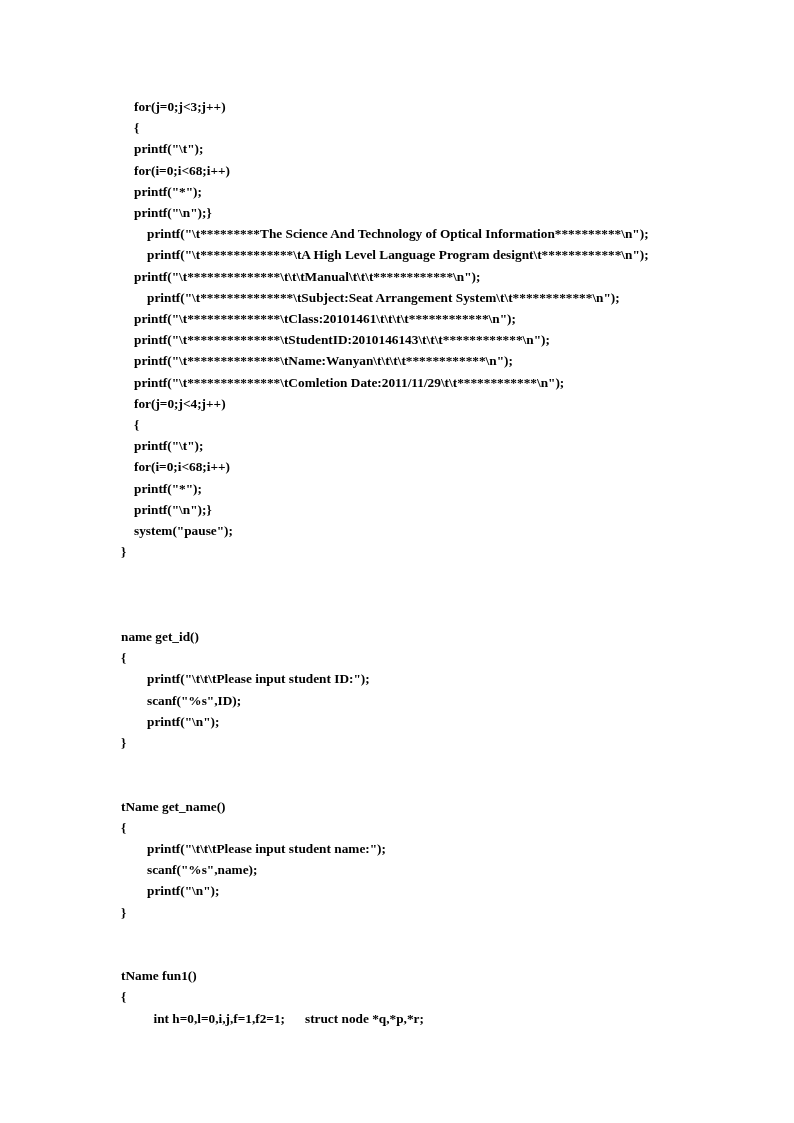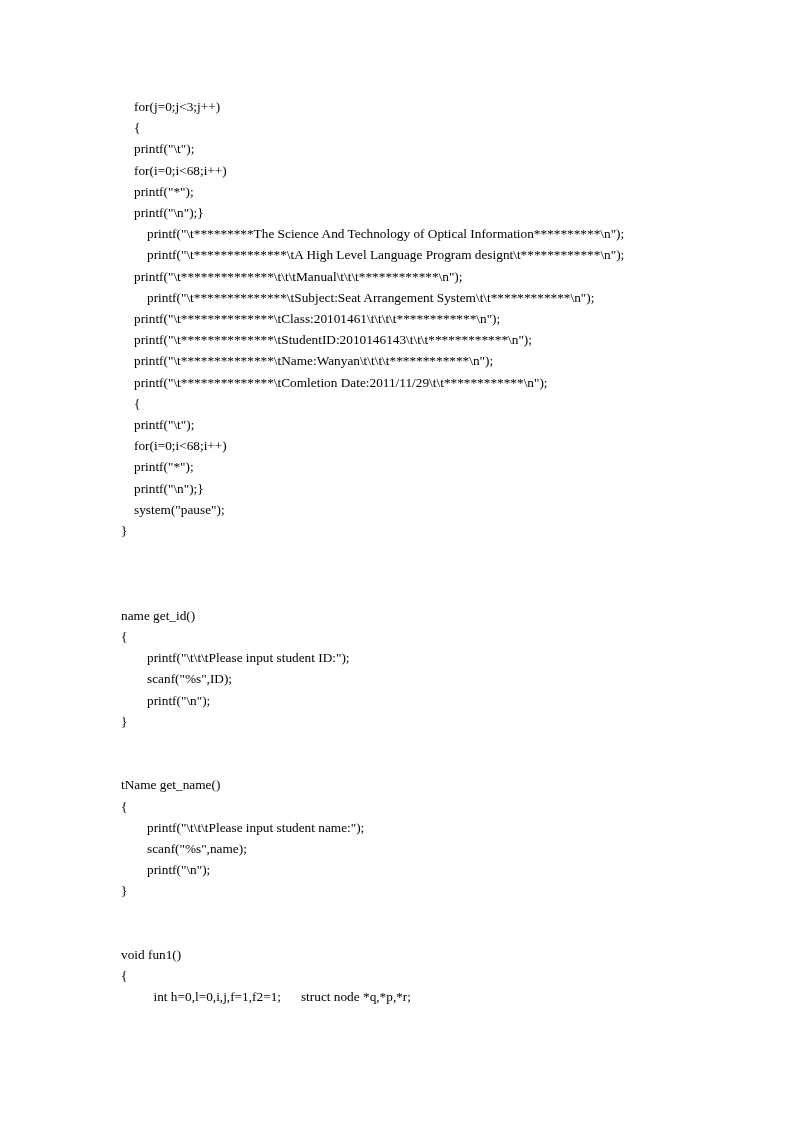--- a/index.html
+++ b/index.html
@@ -22,20 +22,21 @@
     width: 794px;
     height: 1123px;
     background: #ffffff;
     overflow: hidden;
   }
   #content {
     position: absolute;
     left: 121px;
     top: 96px;
     width: 553px;
+    font-weight: bold;
   }
   
   .line {
     font-size: 13.3px;
     line-height: 21.2px;
     white-space: pre;
     min-height: 21.2px;
   }
   
   .wrapline {
@@ -66,20 +67,21 @@
         <div class="line" style="padding-left: 13px;">printf("*");</div>
         <div class="line" style="padding-left: 13px;">printf("\n");}</div>
         <div class="wrapline">printf("\t*********The Science And Technology of Optical Information**********\n");</div>
         <div class="wrapline">printf("\t**************\tA High Level Language Program designt\t************\n");</div>
         <div class="line" style="padding-left: 13px;">printf("\t**************\t\t\tManual\t\t\t************\n");</div>
         <div class="wrapline">printf("\t**************\tSubject:Seat Arrangement System\t\t************\n");</div>
         <div class="line" style="padding-left: 13px;">printf("\t**************\tClass:20101461\t\t\t\t************\n");</div>
         <div class="line" style="padding-left: 13px;">printf("\t**************\tStudentID:2010146143\t\t\t************\n");</div>
         <div class="line" style="padding-left: 13px;">printf("\t**************\tName:Wanyan\t\t\t\t************\n");</div>
         <div class="line" style="padding-left: 13px;">printf("\t**************\tComletion Date:2011/11/29\t\t************\n");</div>
+        <div class="line" style="padding-left: 13px;">for(j=0;j&lt;4;j++)</div>
         <div class="line" style="padding-left: 13px;">{</div>
         <div class="line" style="padding-left: 13px;">printf("\t");</div>
         <div class="line" style="padding-left: 13px;">for(i=0;i&lt;68;i++)</div>
         <div class="line" style="padding-left: 13px;">printf("*");</div>
         <div class="line" style="padding-left: 13px;">printf("\n");}</div>
         <div class="line" style="padding-left: 13px;">system("pause");</div>
         <div class="line" style="padding-left: 0px;">}</div>
       </div>
       <div>
         <div class="blank"></div>
@@ -104,18 +106,18 @@
         <div class="line" style="padding-left: 26px;">printf("\t\t\tPlease input student name:");</div>
         <div class="line" style="padding-left: 26px;">scanf("%s",name);</div>
         <div class="line" style="padding-left: 26px;">printf("\n");</div>
         <div class="line" style="padding-left: 0px;">}</div>
       </div>
       <div>
         <div class="blank"></div>
         <div class="blank"></div>
       </div>
       <div>
-        <div class="line" style="padding-left: 0px;">void fun1()</div>
+        <div class="line" style="padding-left: 0px;">tName fun1()</div>
         <div class="line" style="padding-left: 0px;">{</div>
         <div class="line" style="padding-left: 32.5px;">int h=0,l=0,i,j,f=1,f2=1;      struct node *q,*p,*r;</div>
       </div>
     </div>
 </div>
 
 </body></html>

